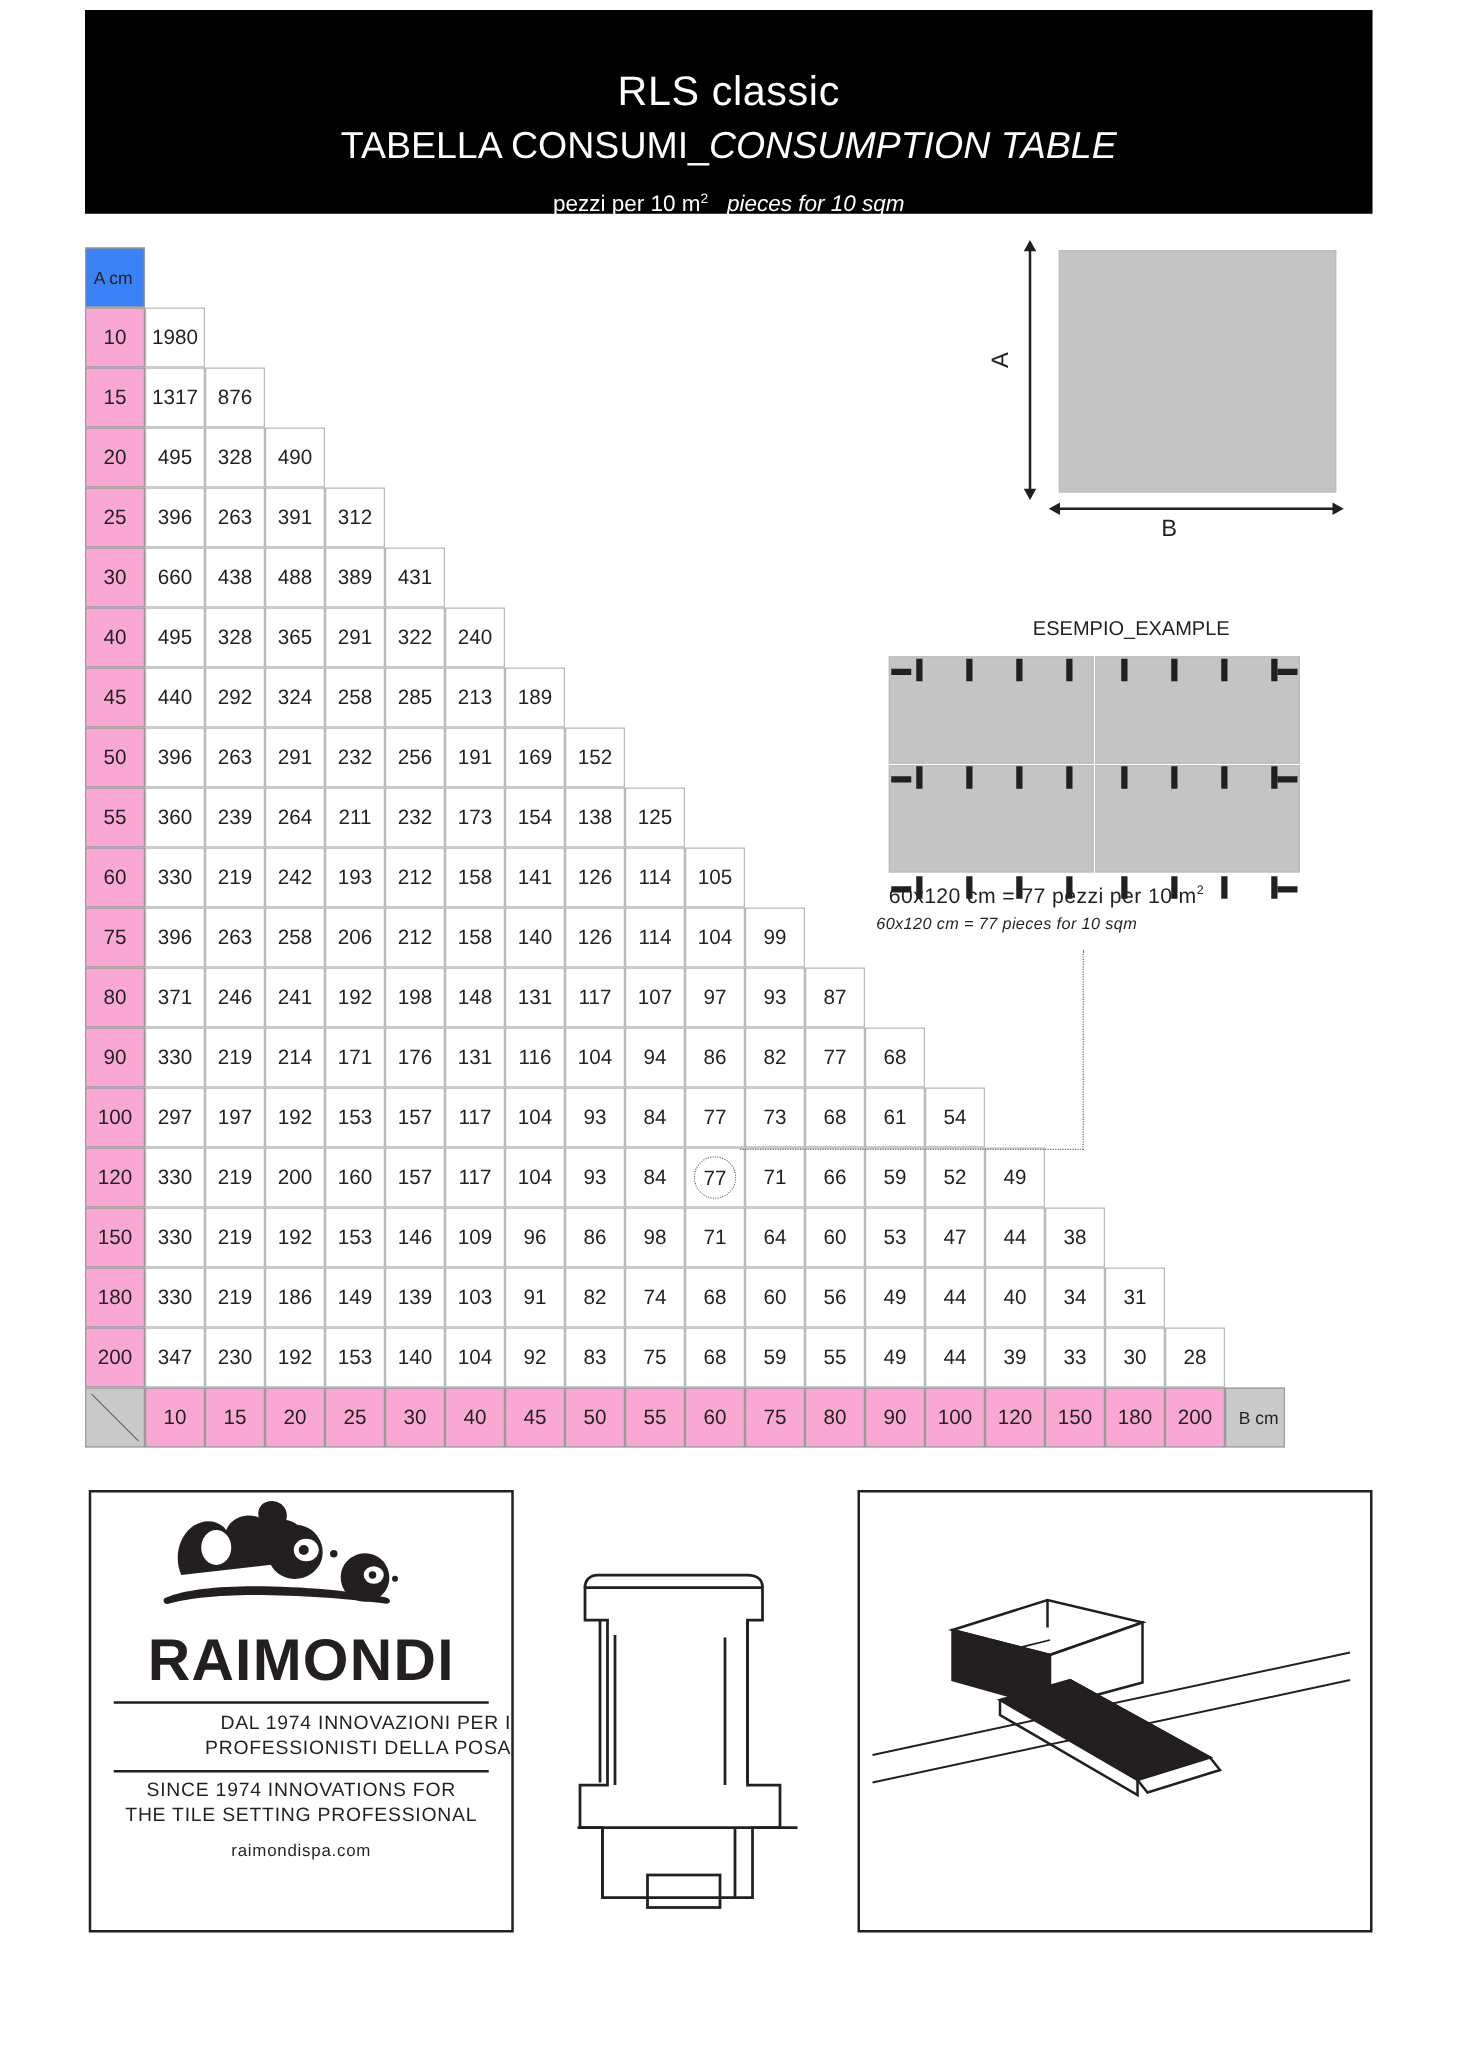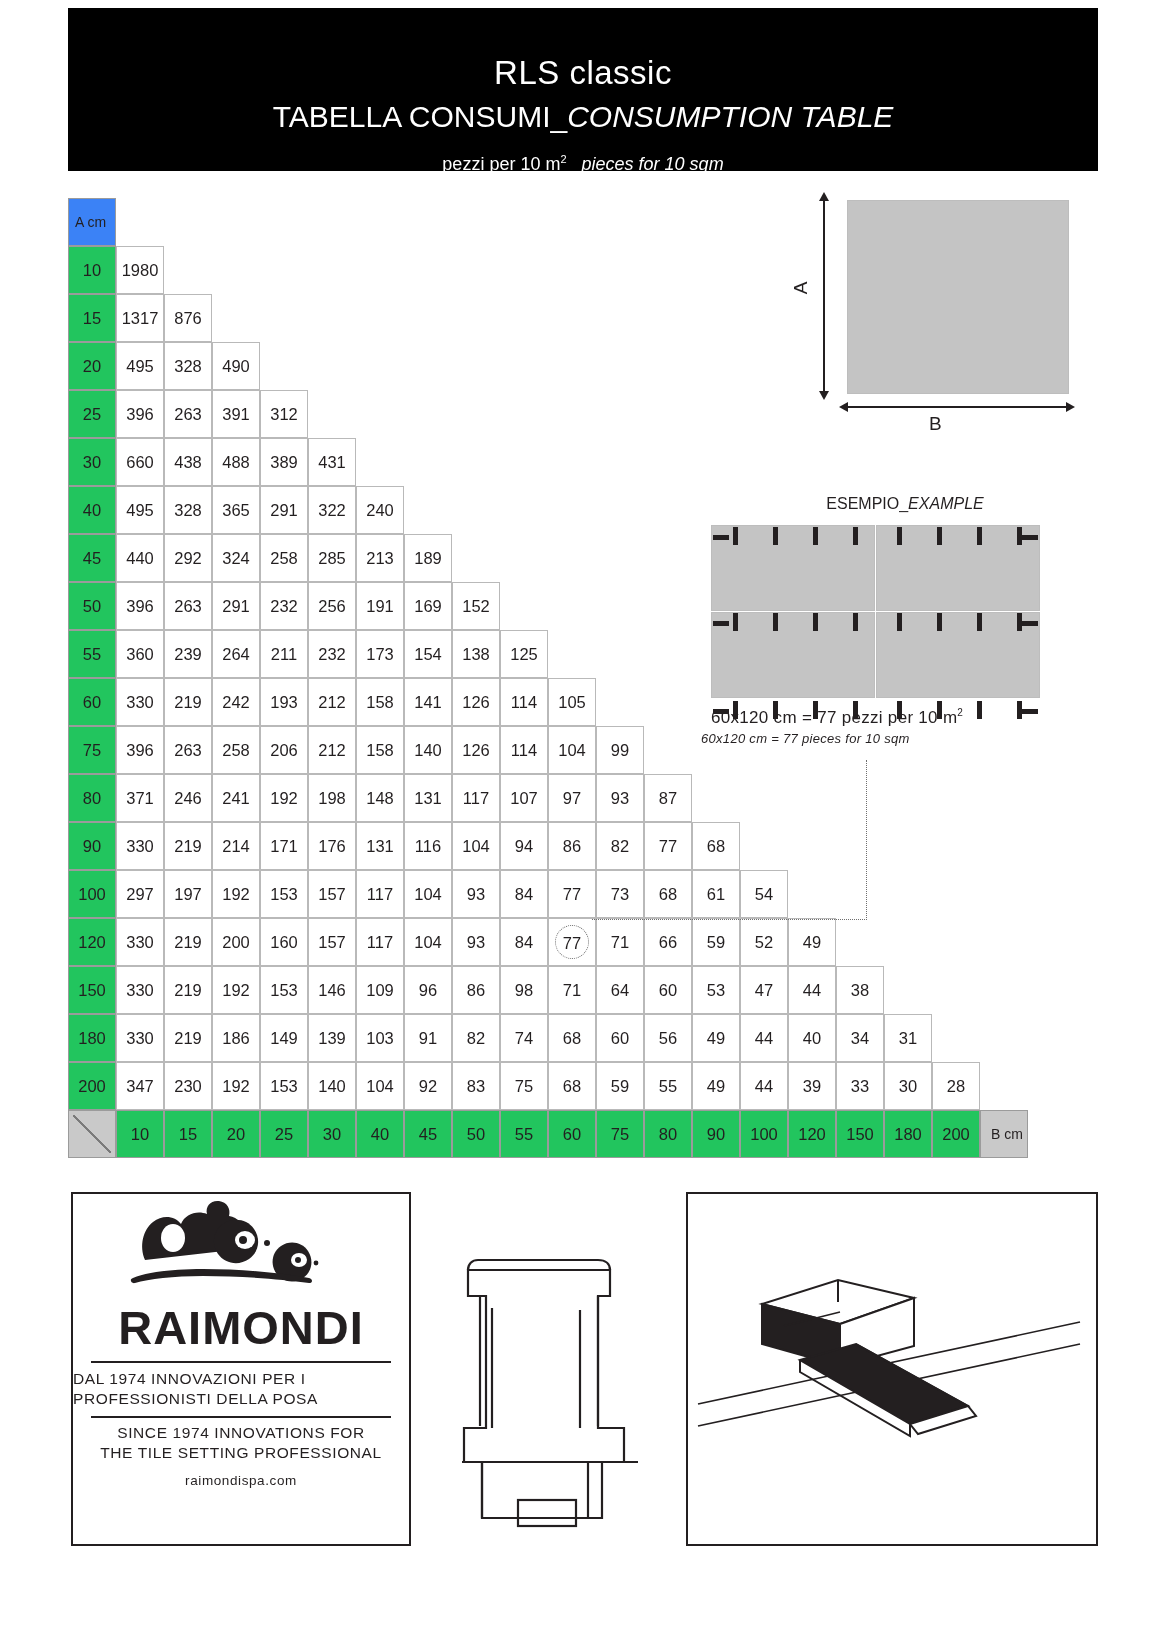--- a/index.html
+++ b/index.html
@@ -44,21 +44,21 @@
     font-size:16.5px;
     color:#231f20;
     border:1px solid #b9b9b9;
     box-sizing:border-box;
     padding:0;
   }
   table.consum td.empty{
     border:none;background:transparent;
   }
   table.consum td.head{
-    background:#22c55e;border:1px solid #9b9b9b;margin-top:24px;
+    background:#f9a8d4;border:1px solid #9b9b9b;margin-top:24px;
   }
   table.consum td.corner{
     background:#3b82f6;border:1px solid #9b9b9b;
     font-size:14px;text-align:left;padding-left:6px;
   }
   table.consum td.cornerdiag{
     background:#c9c9c9;border:1px solid #9b9b9b;
     position:relative;
   }
   table.consum td.cornerdiag::after{
@@ -102,21 +102,21 @@
     content:"";position:absolute;top:-4px;width:0;height:0;
     border-top:5px solid transparent;border-bottom:5px solid transparent;
   }
   .arr-h::before{left:-8px;border-right:9px solid #231f20;}
   .arr-h::after{right:-8px;border-left:9px solid #231f20;}
   .lbl-B{position:absolute;left:929px;top:413px;font-size:19px;}
 
   .ex-title{
     position:absolute;left:790px;top:495px;width:230px;text-align:center;font-size:16px;
   }
-  .ex-title .it{font-style:italic;margin-top:20px;}
+  .ex-title .it{margin-top:20px;}
 
   .ex-box{
     position:absolute;left:711px;top:525px;width:330px;height:175px;
   }
   .ex-tile{position:absolute;background:#c4c4c4;border:1px solid #bdbdbd;}
   .clip{position:absolute;background:#231f20;}
 
   .ex-line1{
     position:absolute;left:711px;top:707px;font-size:17px;letter-spacing:.3px;
   }
@@ -141,21 +141,21 @@
   }
   #logo-panel{left:71px;top:1192px;width:336px;height:350px;}
   #clip-panel{left:686px;top:1192px;width:408px;height:350px;}
 
   .logo-word{
     text-align:center;font-size:47px;font-weight:bold;letter-spacing:1px;
     margin-top:2px;
   }
   .logo-rule{height:2px;background:#231f20;margin:6px 18px 0 18px;}
   .logo-sub{
-    text-align:left;font-size:15.5px;letter-spacing:.6px;line-height:1.32;margin-top:6px;
+    text-align:right;font-size:15.5px;letter-spacing:.6px;line-height:1.32;margin-top:6px;
   }
   .logo-sub2{
     text-align:center;font-size:15.5px;letter-spacing:.6px;line-height:1.32;margin-top:5px;
   }
   .logo-url{
     text-align:center;font-size:13.5px;letter-spacing:.6px;margin-top:9px;
   }
   svg{display:block;}
 </style>
 </head>

